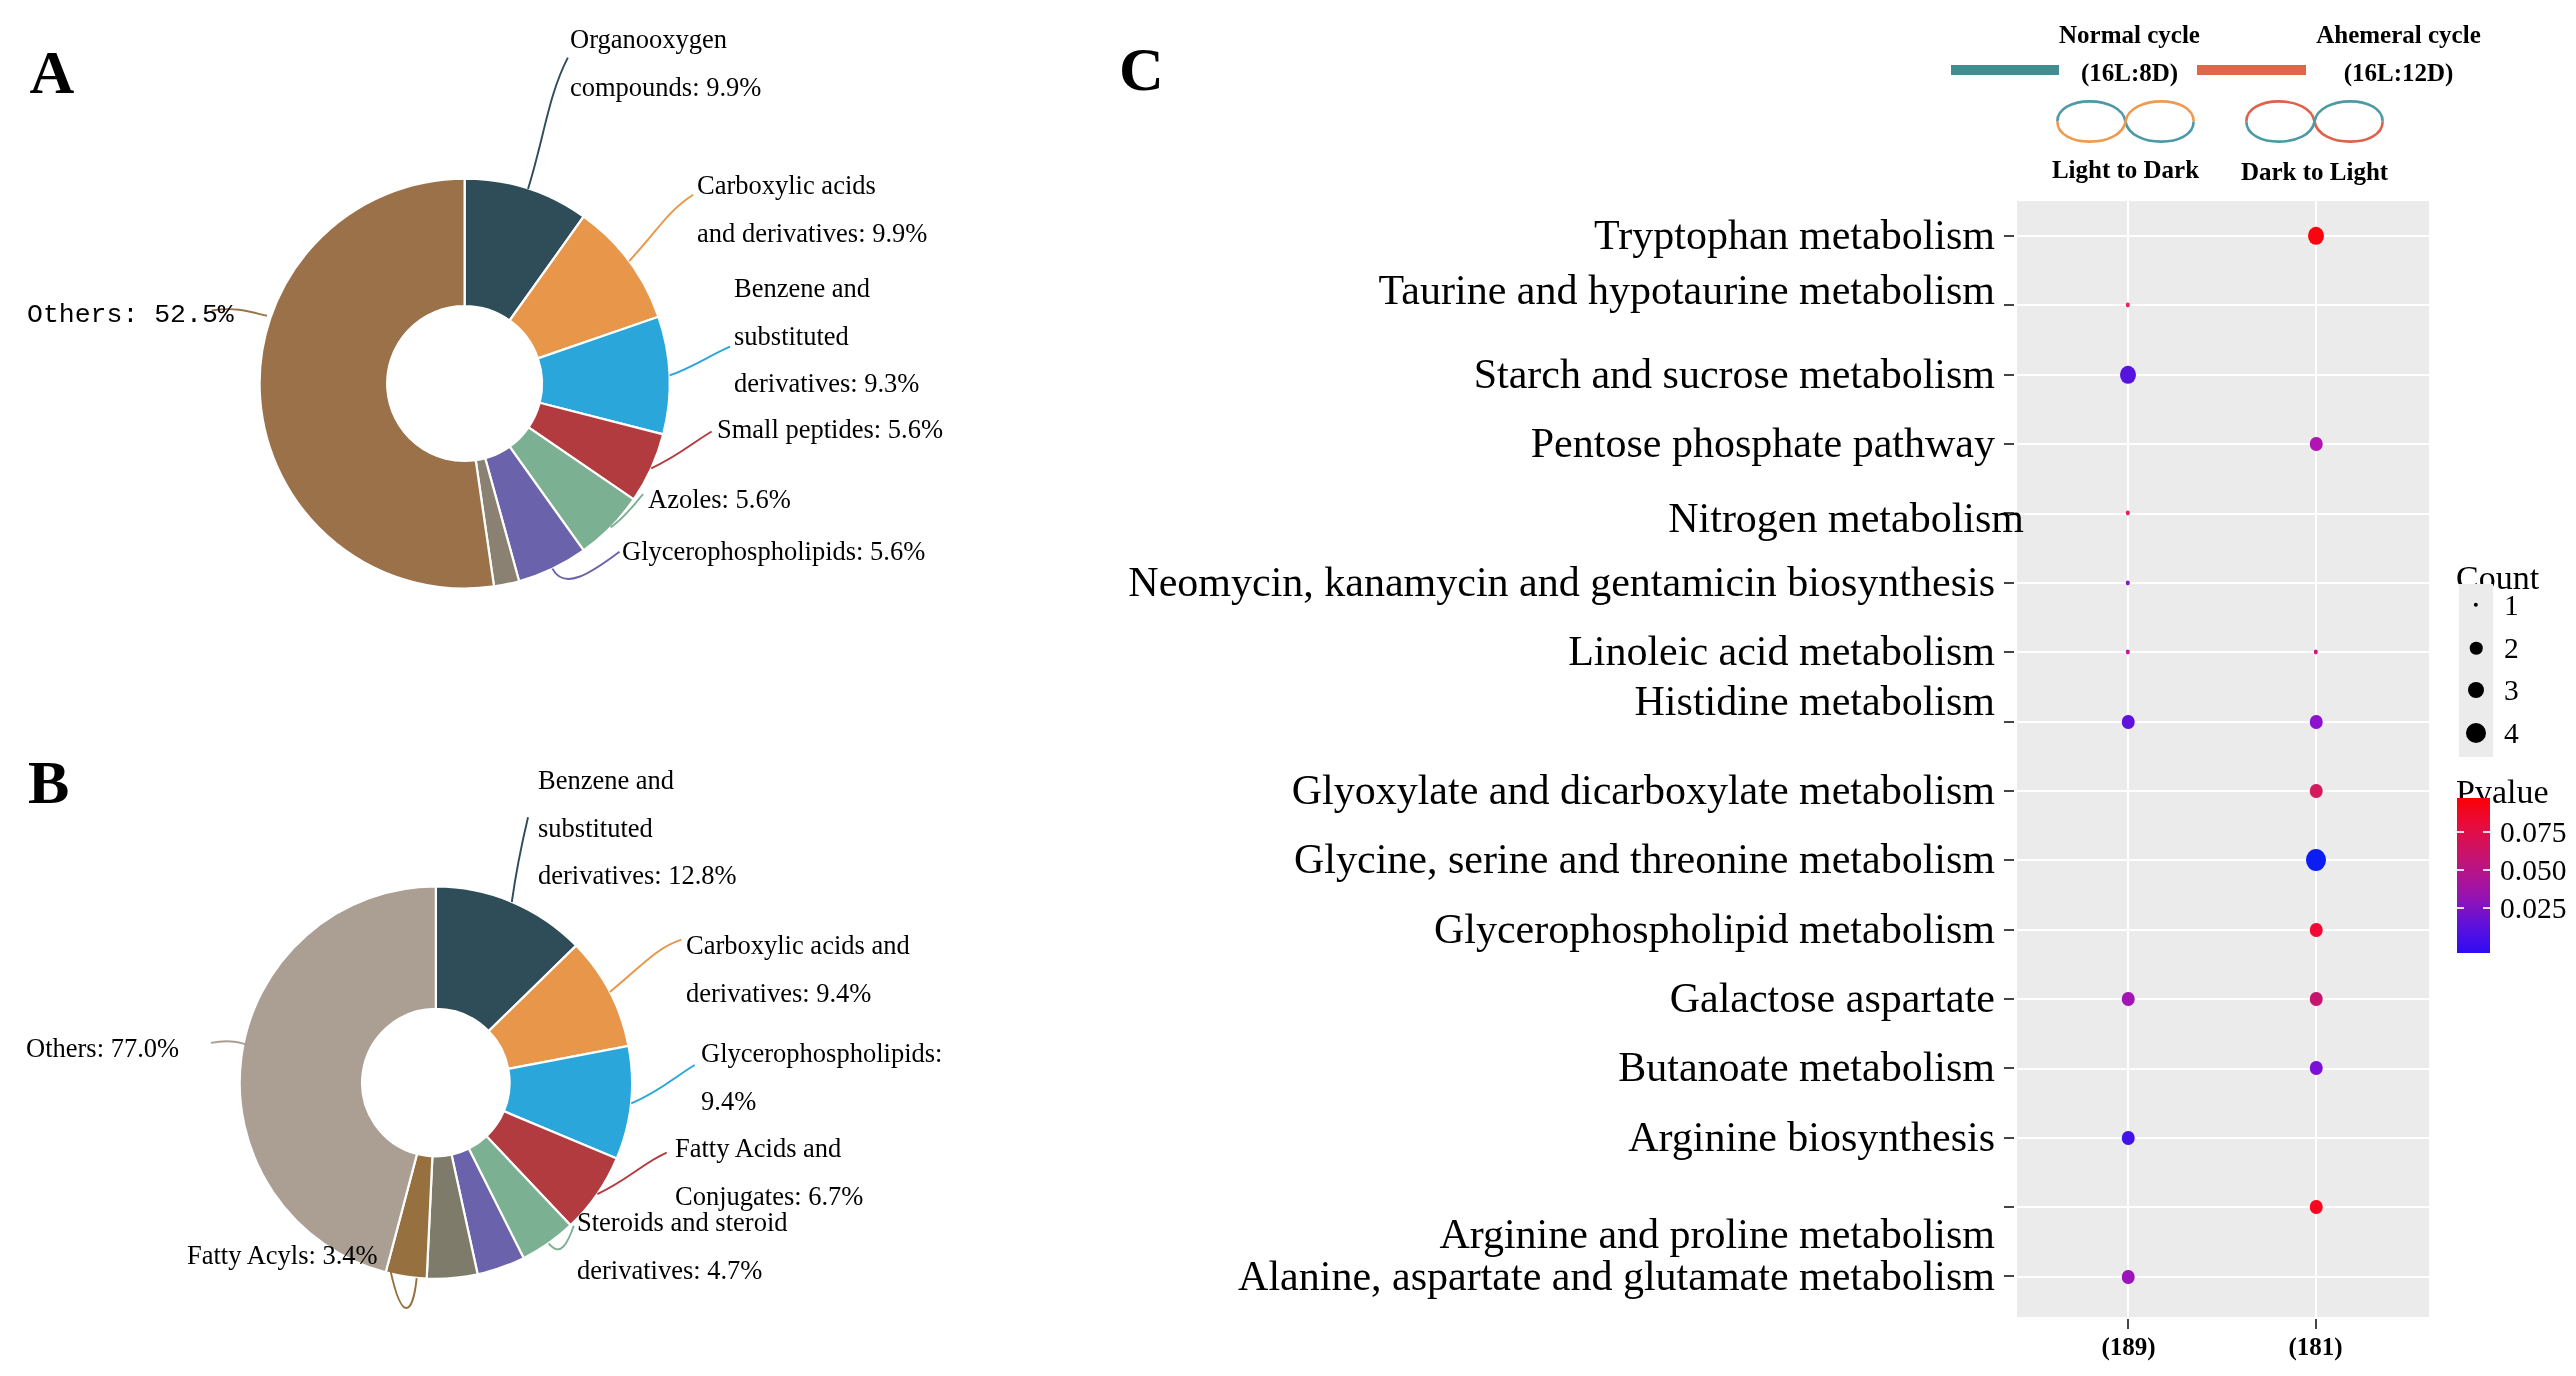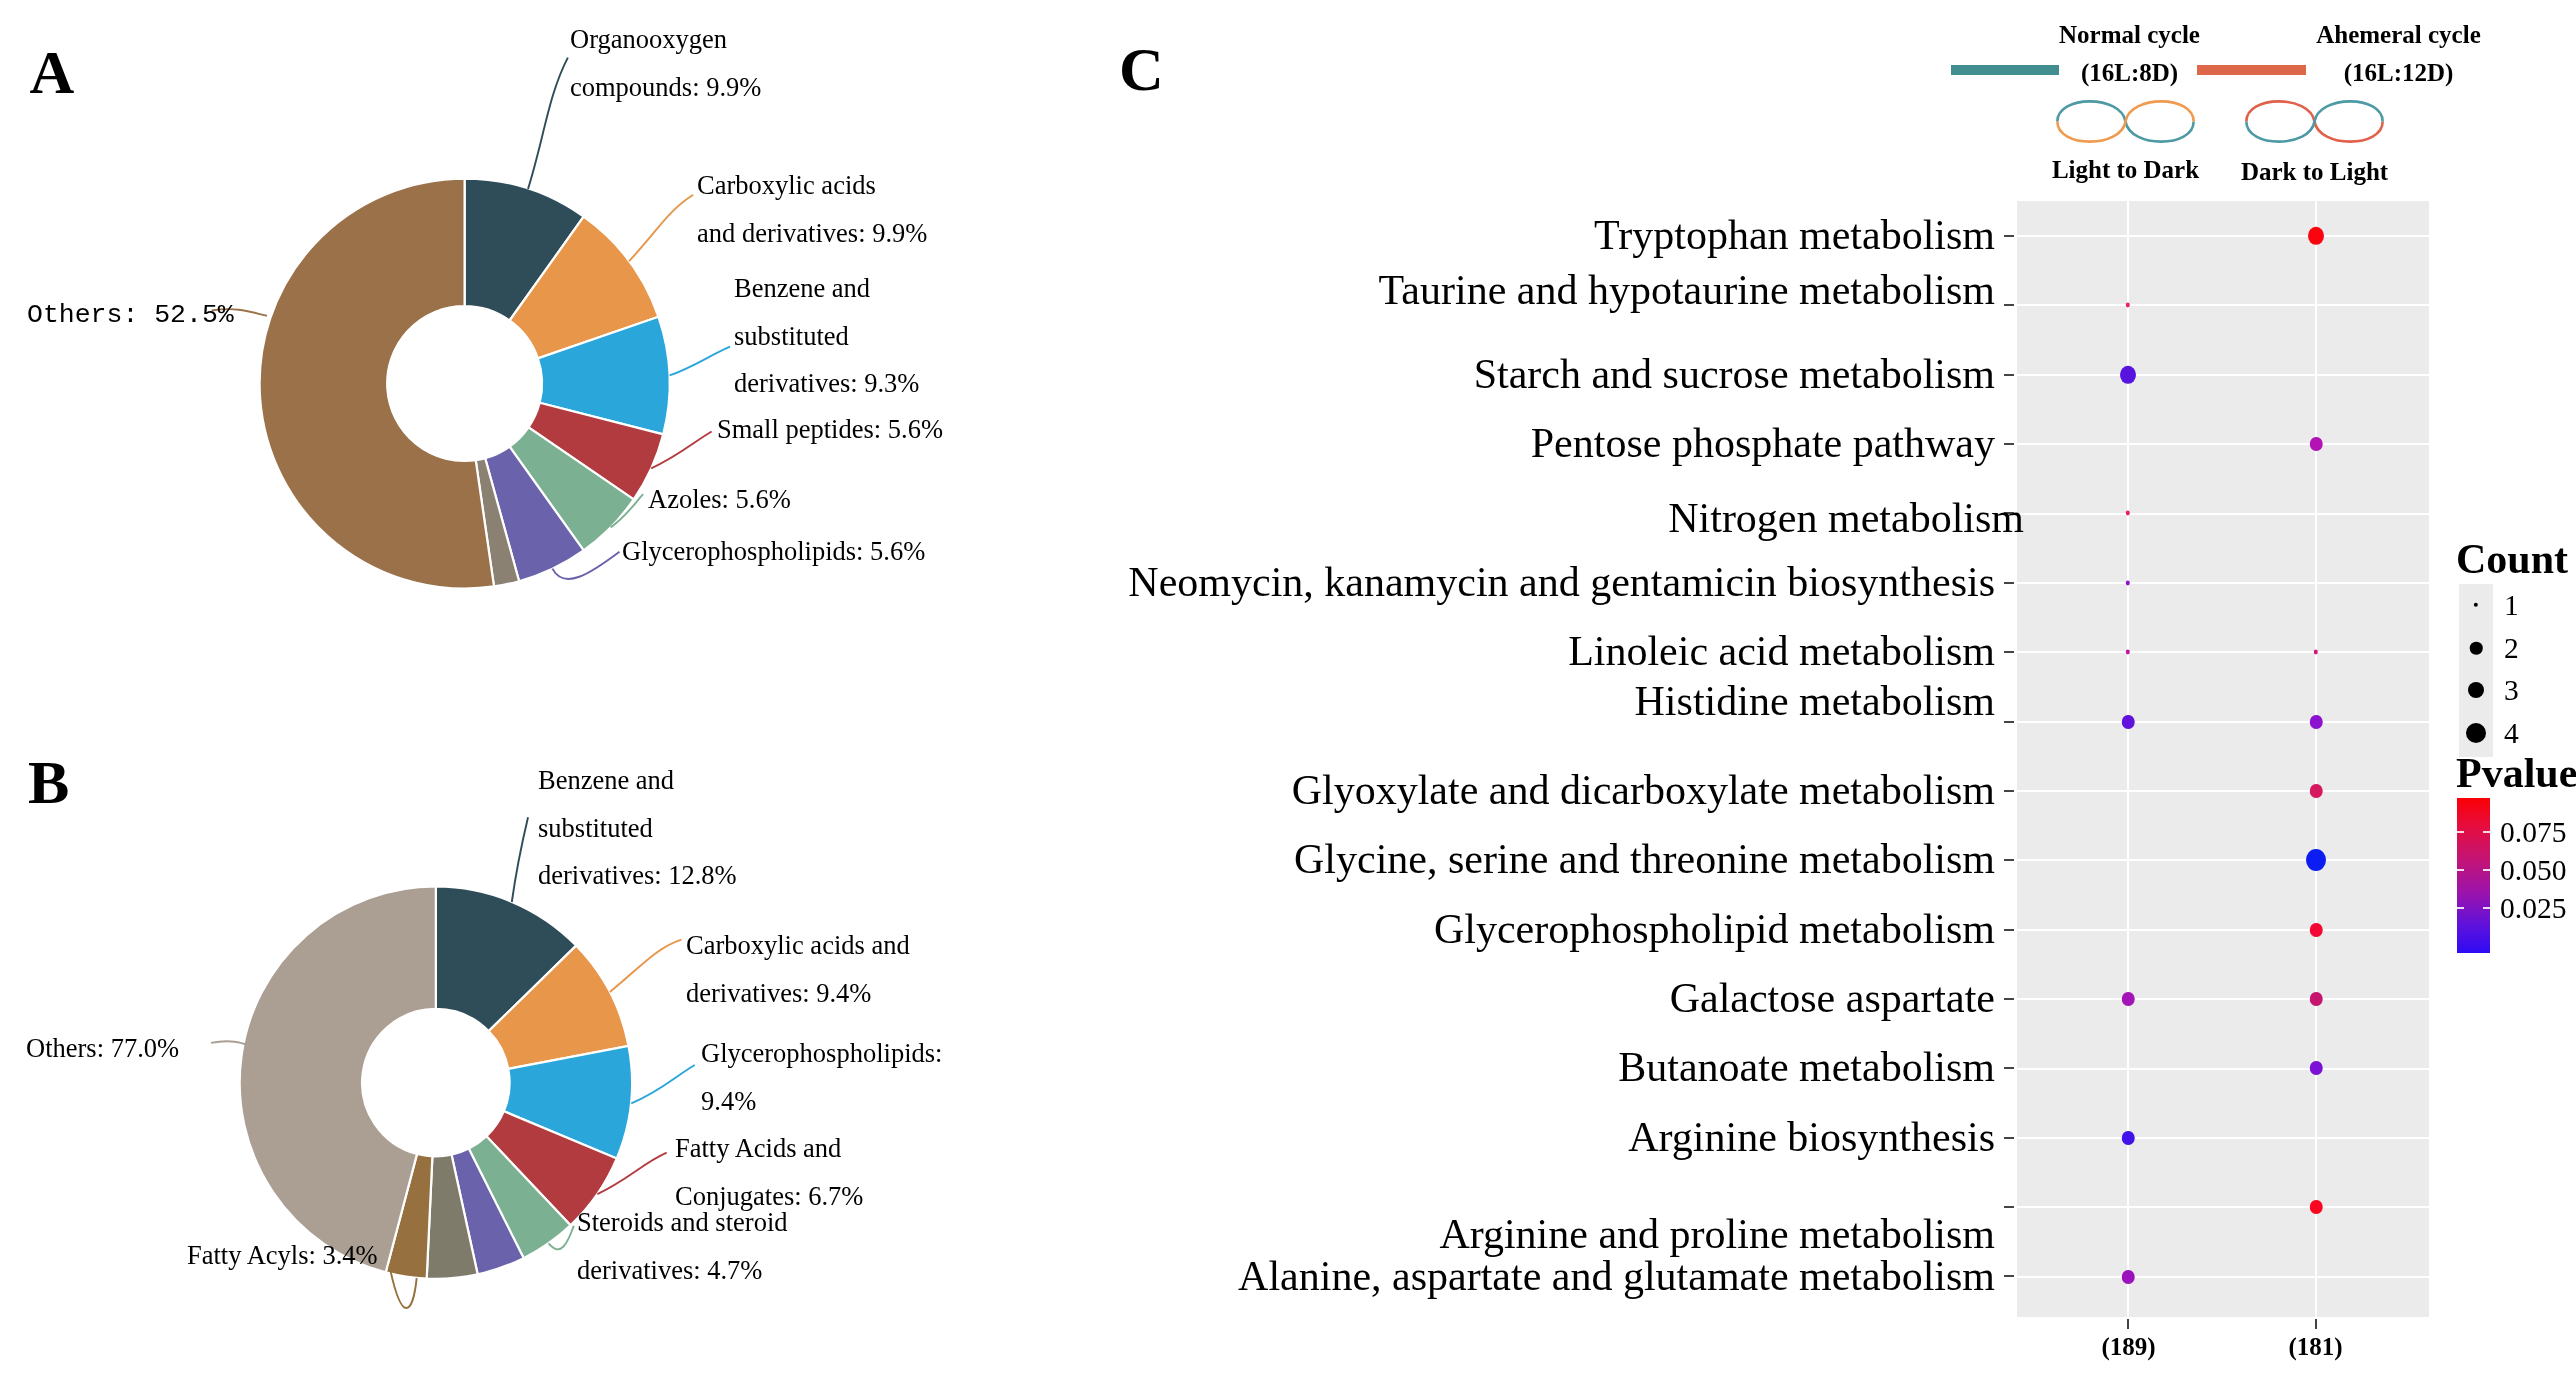--- a/index.html
+++ b/index.html
@@ -6,21 +6,21 @@
   #fig{position:relative;width:2576px;height:1377px;overflow:hidden;background:#fff;
        font-family:"Liberation Serif", serif; color:#000;}
   .abs{position:absolute;}
   .panel-letter{position:absolute;font-size:62px;font-weight:bold;line-height:1;}
   .callout{position:absolute;font-size:26.5px;line-height:1.8;white-space:nowrap;}
   .pathway{position:absolute;font-size:42px;line-height:1;white-space:nowrap;
            transform:translateY(-52%);text-align:right;}
   .hdr-group{position:absolute;width:221px;text-align:center;font-size:25px;font-weight:bold;line-height:1;}
   .loop-caption{position:absolute;width:221px;text-align:center;font-size:25px;font-weight:bold;}
   .axis-total{position:absolute;width:147px;text-align:center;font-size:25px;font-weight:bold;}
-  .legend-title{position:absolute;font-size:42px;font-weight:bold;}
+  .legend-title{position:absolute;font-size:34px;font-weight:normal;margin-top:24px;}
   .legend-num{position:absolute;font-size:29.5px;transform:translateY(-50%);}
   .pv-tick{position:absolute;font-size:29.5px;transform:translateY(-50%);}
   .dot{position:absolute;border-radius:50%;transform:translate(-50%,-50%);}
   .grid-h,.grid-v,.tickmark{position:absolute;background:#fff;}
   .tickmark{background:#444;}
   svg{position:absolute;left:0;top:0;}
 </style>
 </head>
 <body>
 

